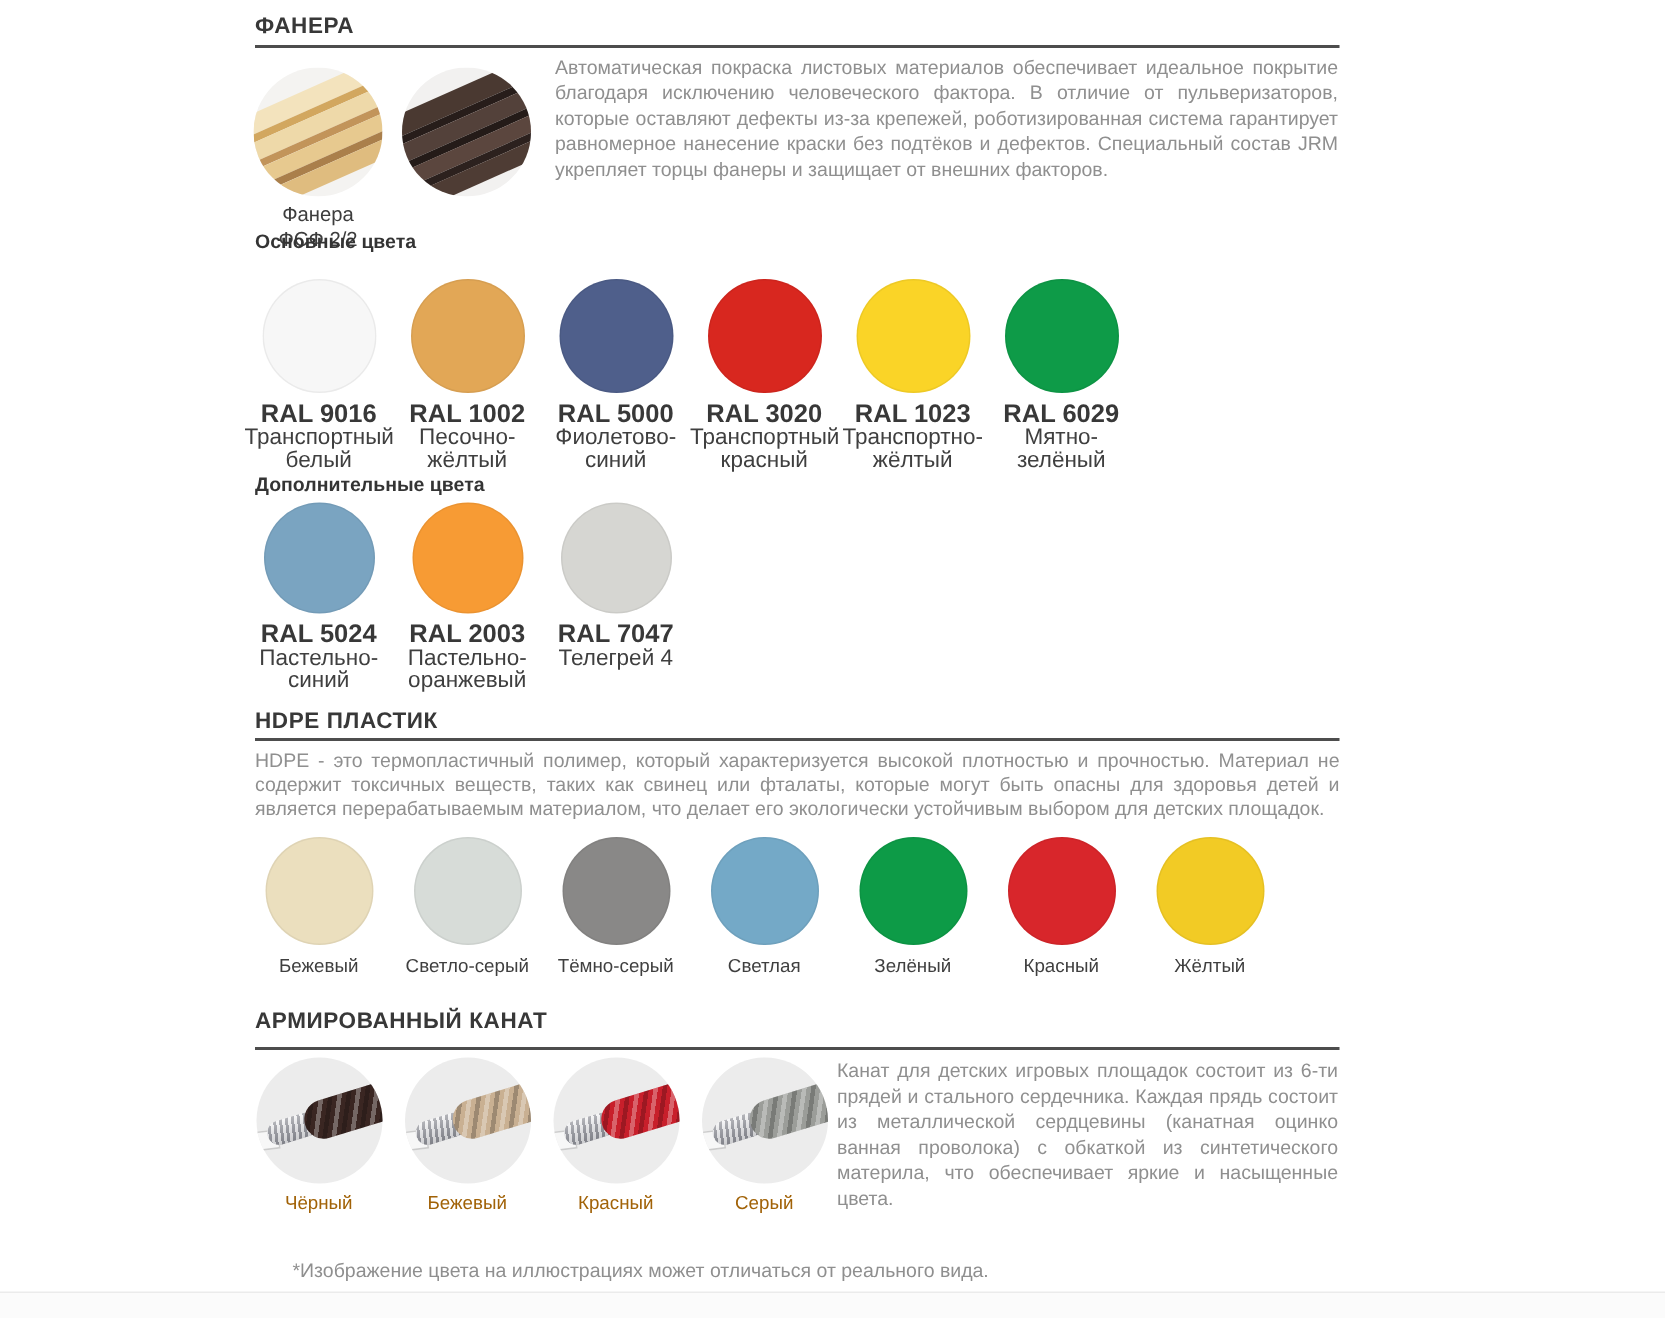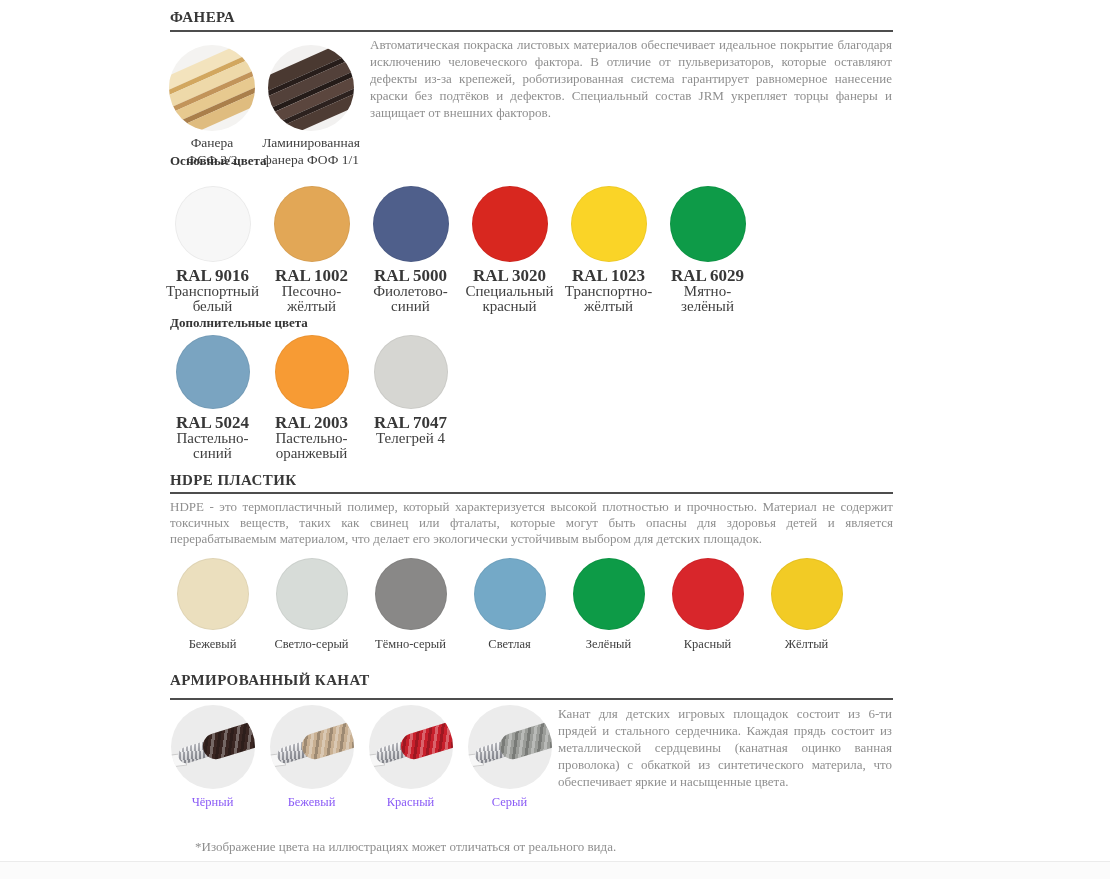--- a/index.html
+++ b/index.html
@@ -1,17 +1,17 @@
 <!DOCTYPE html>
 <html><head>
 <meta charset="utf-8">
 <style>
   html,body{margin:0;padding:0;background:#ffffff;}
   .screen{position:relative;width:1110px;height:879px;background:#ffffff;overflow:hidden;
-          font-family:Liberation Serif, serif;color:#3b3b3b;}
+          font-family:Liberation Sans, sans-serif;color:#3b3b3b;}
   .abs{position:absolute;}
   .sec-title{font-size:15px;font-weight:bold;letter-spacing:0.4px;color:#383838;white-space:nowrap;}
   .rule{height:2px;background:#4d4d4d;width:723px;left:170px;}
   .desc{font-size:13px;line-height:17px;color:#8f8f8f;text-align:justify;}
   .subhead{font-size:13px;font-weight:bold;color:#343434;}
   .swatch-row{display:flex;}
   .cell{width:99px;text-align:center;}
   .circ{border-radius:50%;margin:0 auto;box-shadow:inset 0 0 0 1px rgba(0,0,0,0.05);}
   .row-main .circ{width:76px;height:76px;}
   .row-add  .circ{width:74px;height:74px;}
@@ -25,21 +25,21 @@
   .rope-circle{width:84px;height:84px;border-radius:50%;background:#ececec;position:relative;overflow:hidden;margin:0 auto;}
   .rope{position:absolute;left:-4px;top:26px;width:100px;height:32px;transform:rotate(-17deg);transform-origin:46px 16px;}
   .rope-tip{position:absolute;left:2px;top:12px;width:13px;height:11px;background:#f7f7f7;border:1px solid #cccccc;transform:rotate(10deg);}
   .rope-steel{position:absolute;left:10px;top:8px;width:34px;height:16px;border-radius:8px;
       background:linear-gradient(180deg,#ededef 0%,#bcbdc2 45%,#8e8f95 100%);}
   .rope-steel:after{content:"";position:absolute;inset:0;border-radius:8px;
       background:repeating-linear-gradient(100deg,rgba(255,255,255,0.55) 0 2px,rgba(110,112,120,0.45) 2px 4px);}
   .rope-body{position:absolute;left:36px;top:3px;width:64px;height:26px;border-radius:13px;}
   .rope-body:after{content:"";position:absolute;inset:0;border-radius:13px;
       background:repeating-linear-gradient(115deg,rgba(255,255,255,0.30) 0 3px,rgba(0,0,0,0.00) 3px 6px,rgba(0,0,0,0.22) 6px 9px,rgba(0,0,0,0.00) 9px 12px);}
-  .rope-label{font-size:12.5px;color:#8b5cf6;margin-top:6px;line-height:15px;}
+  .rope-label{font-size:12.5px;color:#a16207;margin-top:6px;line-height:15px;}
   .footnote{font-size:13px;color:#8f8f8f;margin-left:25px;}
   .bottom-line{left:0;top:861px;width:1110px;height:1px;background:#ebebeb;}
   .bottom-strip{left:0;top:862px;width:1110px;height:17px;background:#fbfbfb;}
 </style>
 </head>
 <body>
 
 <div class="screen">
 
   <div class="abs sec-title" style="left:170px;top:9px;">ФАНЕРА</div>
@@ -84,24 +84,20 @@
           <rect x="-14" y="14" width="116" height="14" fill="#4a3931"></rect>
           <rect x="-14" y="28" width="116" height="5" fill="#271d1a"></rect>
           <rect x="-8" y="33" width="110" height="12" fill="#53413a"></rect>
           <rect x="-8" y="45" width="110" height="5" fill="#241b18"></rect>
           <rect x="-2" y="50" width="104" height="11" fill="#5b463e"></rect>
           <rect x="-2" y="61" width="104" height="5" fill="#2c211e"></rect>
           <rect x="4" y="66" width="98" height="12" fill="#4e3c34"></rect>
         </g>
       </g>
     </svg>
-    <div class="caption">
-      <div>Ламинированная</div>
-      <div>фанера ФОФ 1/1</div>
-    </div>
   </div>
 
   <div class="abs desc" style="left:370px;top:36px;width:522px;">Автоматическая покраска листовых материалов обеспечивает идеальное покрытие благодаря исключению человеческого фактора. В отличие от пульверизаторов, которые оставляют дефекты из-за крепежей, роботизированная система гарантирует равномерное нанесение краски без подтёков и дефектов. Специальный состав JRM укрепляет торцы фанеры и защищает от внешних факторов.</div>
 
   <div class="abs subhead" style="left:170px;top:153px;">Основные цвета</div>
 
   <div class="abs swatch-row row-main" style="left:163px;top:186px;">
     <div class="cell">
       <div class="circ" style="background-color: rgb(247, 247, 247);"></div>
       <div class="code">RAL 9016</div>
@@ -113,21 +109,21 @@
       <div class="cname">Песочно-жёлтый</div>
     </div>
     <div class="cell">
       <div class="circ" style="background-color: rgb(79, 95, 139);"></div>
       <div class="code">RAL 5000</div>
       <div class="cname">Фиолетово-синий</div>
     </div>
     <div class="cell">
       <div class="circ" style="background-color: rgb(216, 39, 31);"></div>
       <div class="code">RAL 3020</div>
-      <div class="cname">Специальный красный</div>
+      <div class="cname">Транспортный красный</div>
     </div>
     <div class="cell">
       <div class="circ" style="background-color: rgb(250, 212, 39);"></div>
       <div class="code">RAL 1023</div>
       <div class="cname">Транспортно-жёлтый</div>
     </div>
     <div class="cell">
       <div class="circ" style="background-color: rgb(14, 155, 72);"></div>
       <div class="code">RAL 6029</div>
       <div class="cname">Мятно-зелёный</div>

